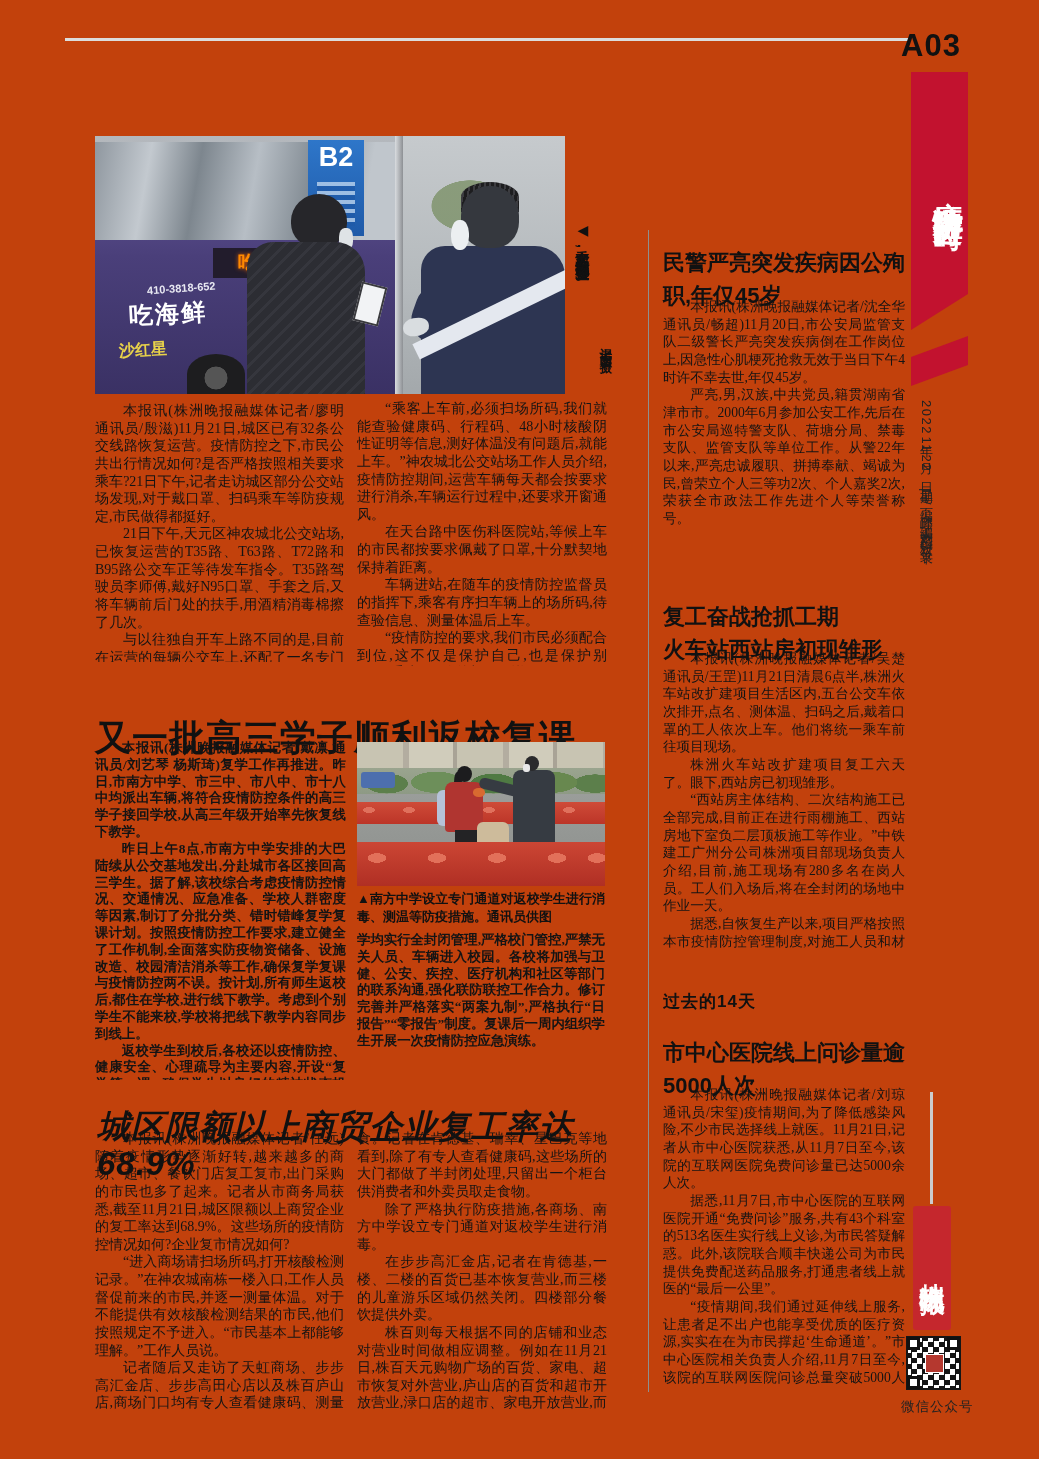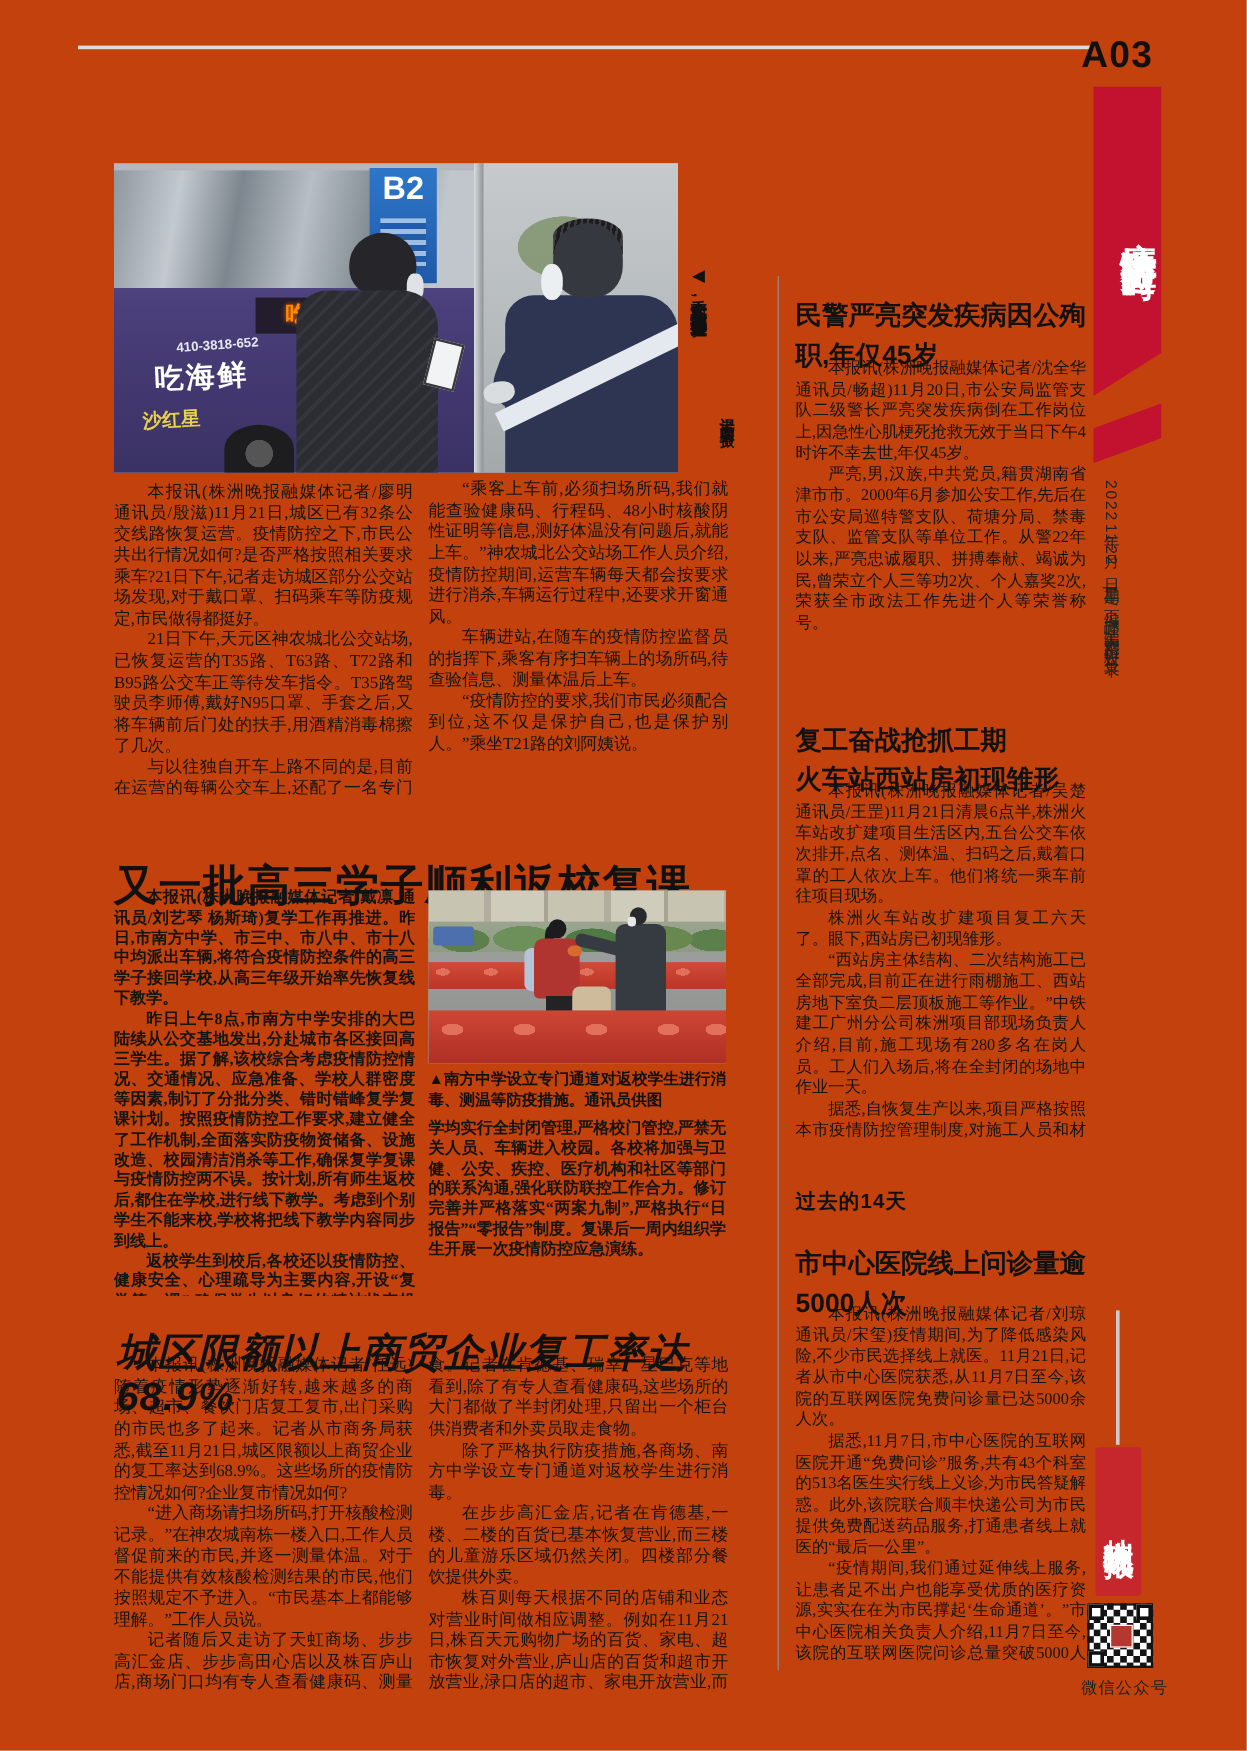--- a/index.html
+++ b/index.html
@@ -168,20 +168,21 @@
   <div class="abs vcap cap-main">◀乘客上车前,主动扫码接受查验。</div>
   <div class="abs vcap cap-credit">记者 廖明 摄</div>
 
   <div class="abs bcol f14 bus-c1">
     <p>本报讯(株洲晚报融媒体记者/廖明 通讯员/殷滋)11月21日,城区已有32条公交线路恢复运营。疫情防控之下,市民公共出行情况如何?是否严格按照相关要求乘车?21日下午,记者走访城区部分公交站场发现,对于戴口罩、扫码乘车等防疫规定,市民做得都挺好。</p>
     <p>21日下午,天元区神农城北公交站场,已恢复运营的T35路、T63路、T72路和B95路公交车正等待发车指令。T35路驾驶员李师傅,戴好N95口罩、手套之后,又将车辆前后门处的扶手,用酒精消毒棉擦了几次。</p>
     <p>与以往独自开车上路不同的是,目前在运营的每辆公交车上,还配了一名专门的疫情防控监督员,上车的前门位置,还张贴有各车独有的场所码。</p>
   </div>
   <div class="abs bcol f14 bus-c2">
     <p>“乘客上车前,必须扫场所码,我们就能查验健康码、行程码、48小时核酸阴性证明等信息,测好体温没有问题后,就能上车。”神农城北公交站场工作人员介绍,疫情防控期间,运营车辆每天都会按要求进行消杀,车辆运行过程中,还要求开窗通风。</p>
+    <p>在天台路中医伤科医院站,等候上车的市民都按要求佩戴了口罩,十分默契地保持着距离。</p>
     <p>车辆进站,在随车的疫情防控监督员的指挥下,乘客有序扫车辆上的场所码,待查验信息、测量体温后上车。</p>
     <p>“疫情防控的要求,我们市民必须配合到位,这不仅是保护自己,也是保护别人。”乘坐T21路的刘阿姨说。</p>
   </div>
 
   <h2 class="abs h-sub h2a">又一批高三学子顺利返校复课</h2>
   <div class="abs bcol f13 sch-c1">
     <p>本报讯(株洲晚报融媒体记者/戴凛 通讯员/刘艺琴 杨斯琦)复学工作再推进。昨日,市南方中学、市三中、市八中、市十八中均派出车辆,将符合疫情防控条件的高三学子接回学校,从高三年级开始率先恢复线下教学。</p>
     <p>昨日上午8点,市南方中学安排的大巴陆续从公交基地发出,分赴城市各区接回高三学生。据了解,该校综合考虑疫情防控情况、交通情况、应急准备、学校人群密度等因素,制订了分批分类、错时错峰复学复课计划。按照疫情防控工作要求,建立健全了工作机制,全面落实防疫物资储备、设施改造、校园清洁消杀等工作,确保复学复课与疫情防控两不误。按计划,所有师生返校后,都住在学校,进行线下教学。考虑到个别学生不能来校,学校将把线下教学内容同步到线上。</p>
     <p>返校学生到校后,各校还以疫情防控、健康安全、心理疏导为主要内容,开设“复学第一课”,确保学生以良好的精神状态投入学习。</p>
 

